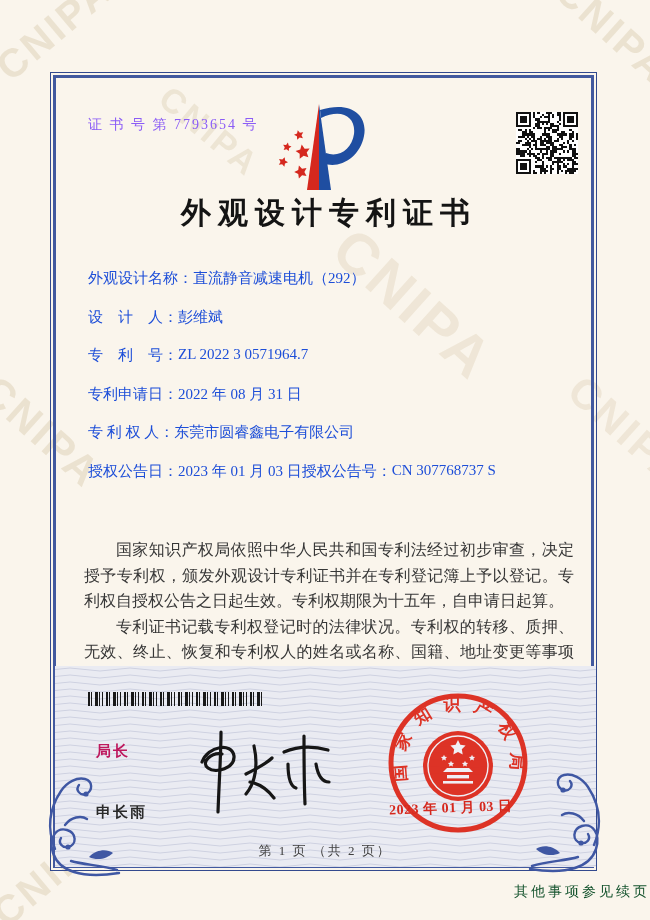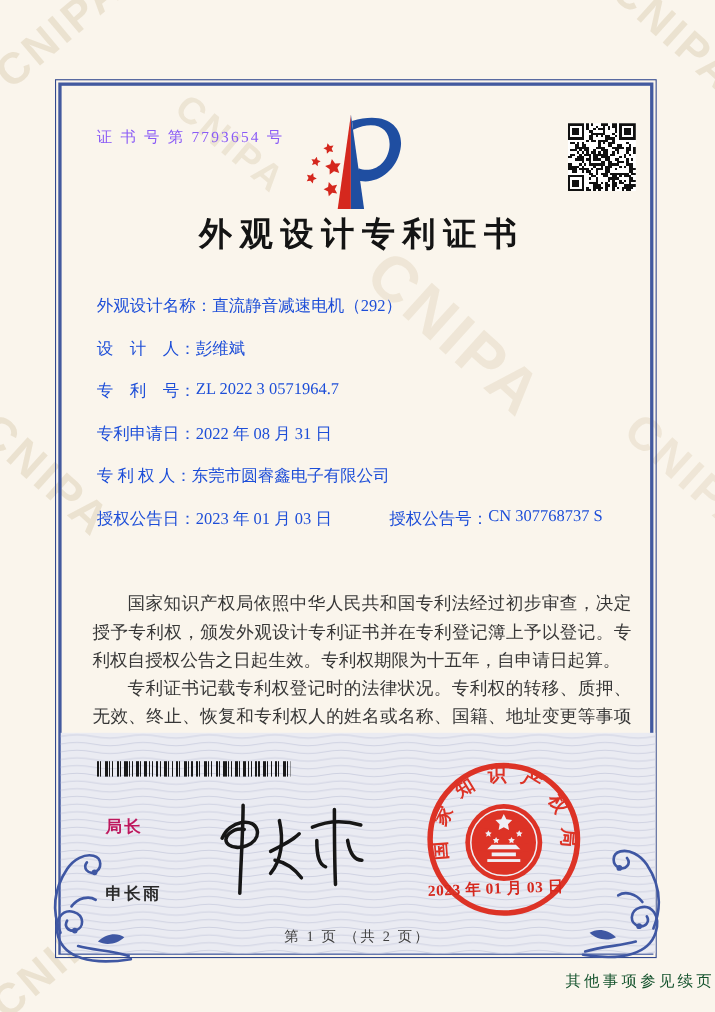--- a/index.html
+++ b/index.html
@@ -20,21 +20,21 @@
   .frame-inner{position:absolute;inset:2px;border:3px solid #42599f;}
   .cert-no{position:absolute;left:88px;top:116px;font-size:14px;color:#8b5cf6;letter-spacing:2px;}
   .logo{position:absolute;left:262px;top:102px;}
   .qr{position:absolute;left:516px;top:112px;}
   .title{position:absolute;left:4px;top:193px;width:650px;text-align:center;font-size:30px;
          font-weight:bold;letter-spacing:7px;color:#141414;}
   .fields{position:absolute;left:88px;top:269px;font-size:15px;color:#1d4ed8;}
   .frow{height:38.5px;display:flex;align-items:flex-start;white-space:nowrap;}
   .frow .lbl{display:inline-block;}
   .frow .val{display:inline-block;}
-  .frow .second{margin-left:52px;}
+  .frow .second{}
   .paragraphs{position:absolute;left:84px;top:537px;width:490px;font-size:16px;
               line-height:25.5px;color:#373737;text-align:justify;}
   .paragraphs p{margin:0;text-indent:2em;}
   
   .wave-sec{position:absolute;left:55px;top:666px;width:541px;height:201px;}
   .flourish{position:absolute;}
   .fl-left{left:-14px;bottom:-18px;}
   .fl-right{right:-12px;bottom:-14px;transform:scaleX(-1);}
   .barcode{position:absolute;left:88px;top:692px;width:176px;height:14px;
     background:repeating-linear-gradient(90deg,

